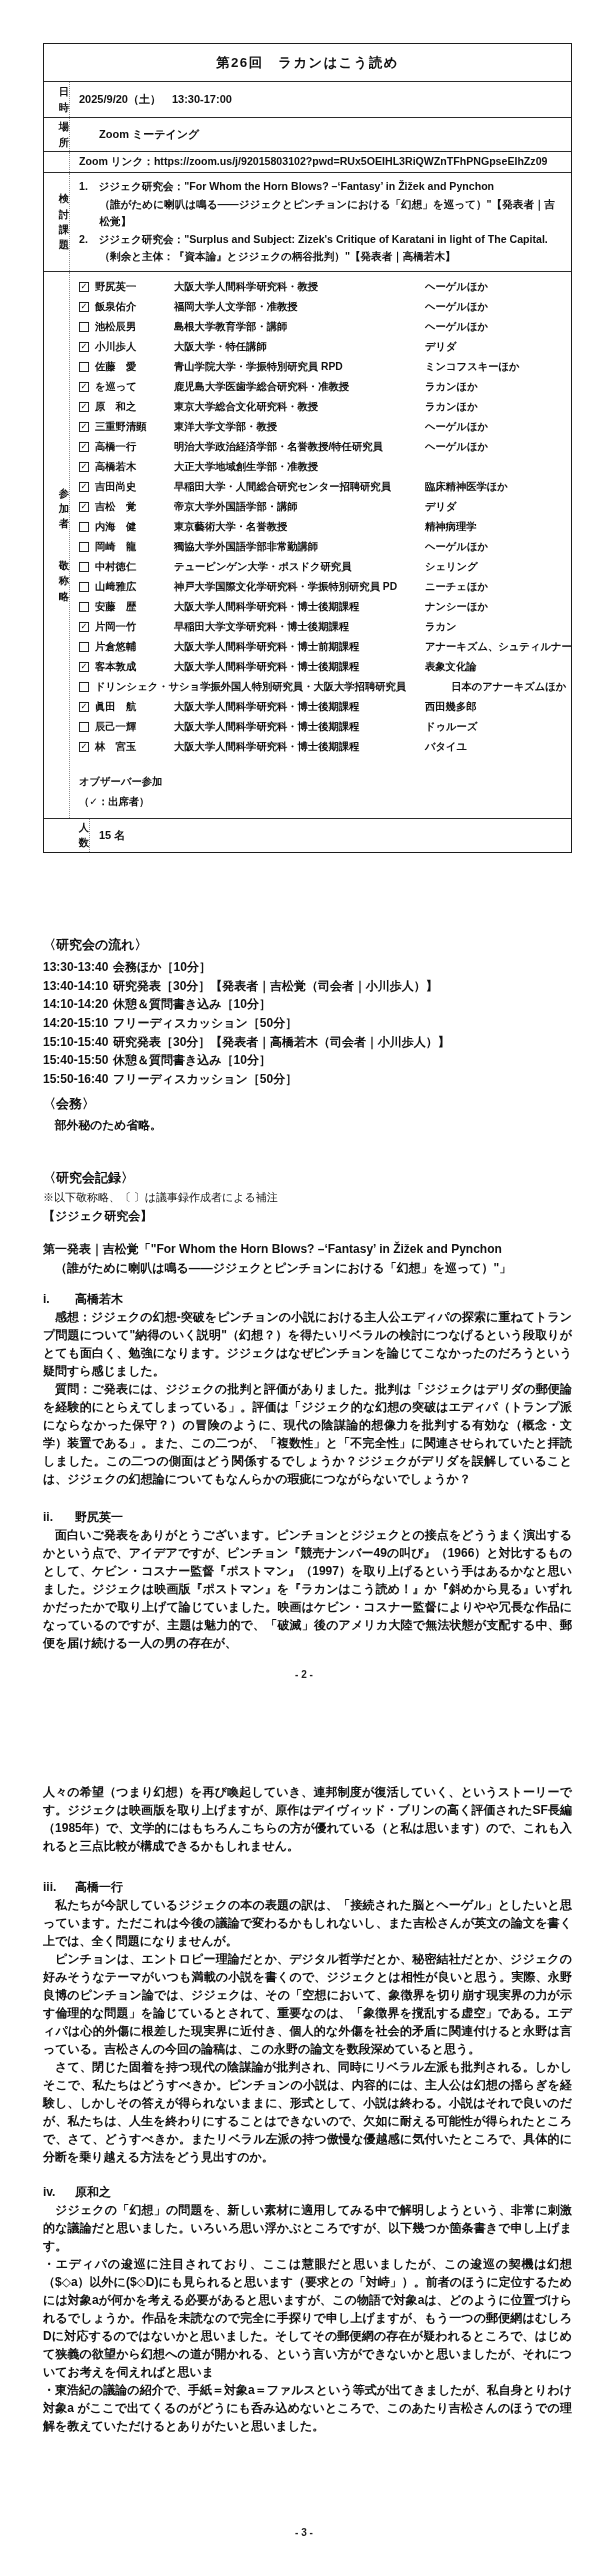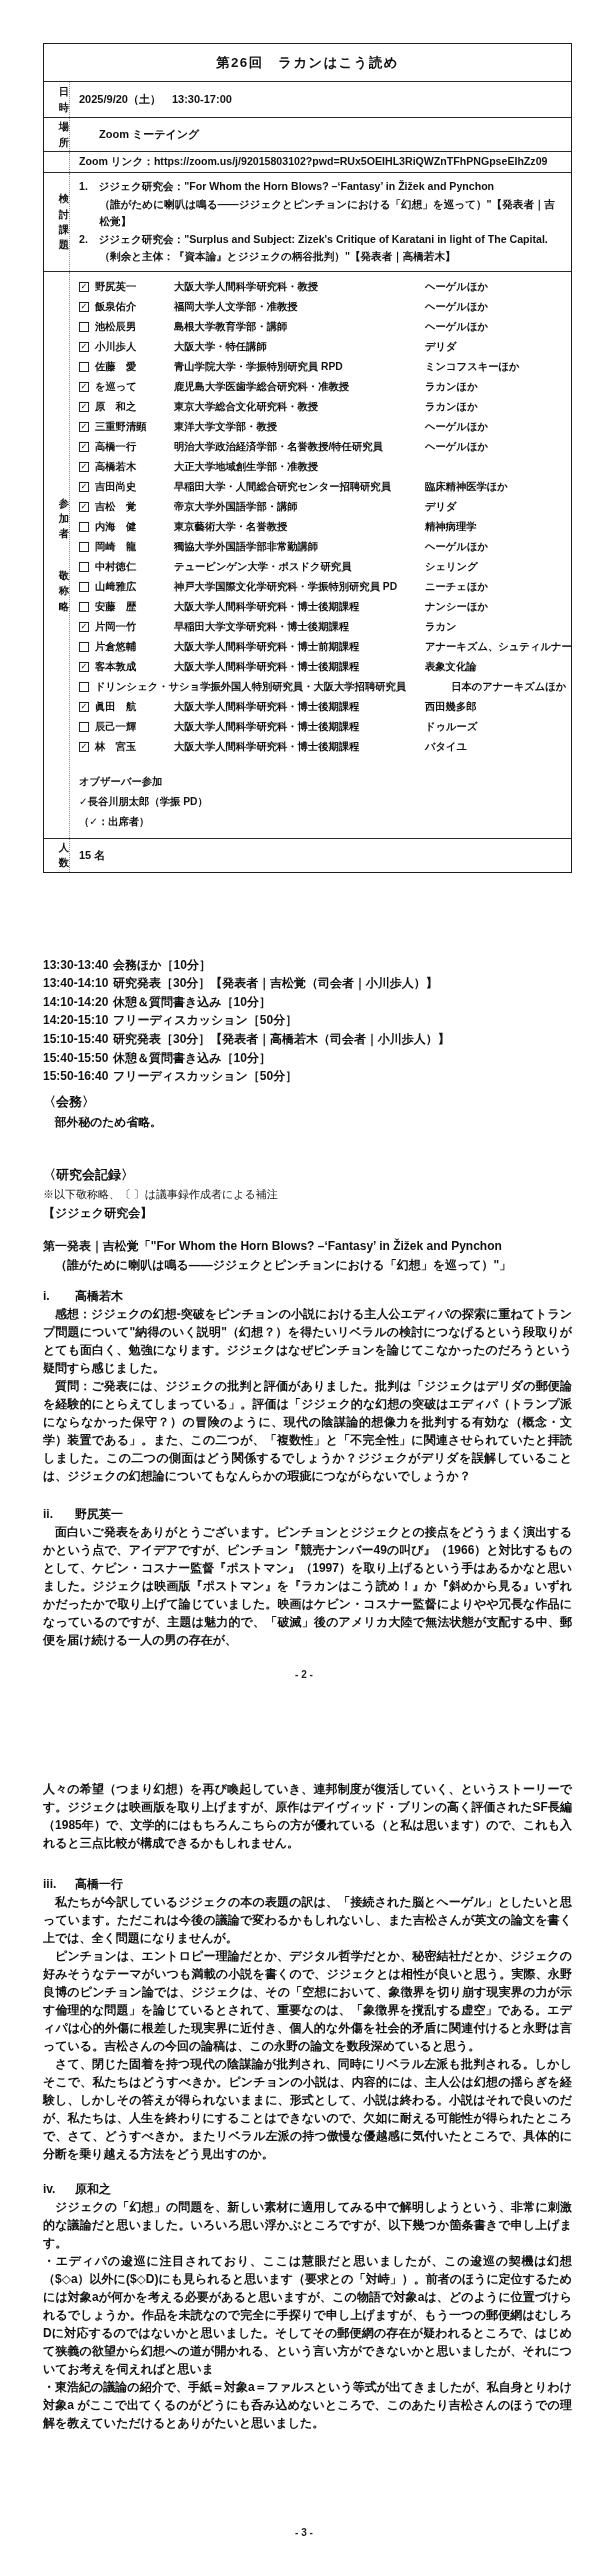--- a/index.html
+++ b/index.html
@@ -26,21 +26,21 @@
     font-size:10.3px; font-weight:600; padding:3px 0;
   }
   .vstack { width:1em; word-break:break-all; line-height:1.5; text-align:center; }
   .t-value { flex:1; padding:0 6px 0 9px; font-size:11px; font-weight:600; display:flex; align-items:center; }
   .r-datetime { height:36px; }
   .r-place { height:34px;gap:20px; }
   .r-link { height:21px; }
   .r-link .t-value { font-size:10.6px; }
   .r-agenda .t-value { display:block; padding:5.3px 6px 5.3px 9px; font-size:10.6px; line-height:17.5px; }
   .agenda-l2 { padding-left:20.5px; }
-  .r-count { height:33px; }
+  .r-count { height:33px;margin-left:20px; }
 
   .p-cell { display:block; padding:4.6px 6px 6px 9px; }
   .p-row { display:flex; align-items:center; height:20px; font-size:10.3px; font-weight:600; white-space:nowrap; }
   .cbx {
     width:10px; height:10px; border:1.1px solid #222; margin-right:6px; flex:none;
     display:flex; align-items:center; justify-content:center;
   }
   .cbx i { font-style:normal; font-size:8.4px; line-height:1; font-weight:700; }
   .p-name { min-width:79px; }
   .p-affil { min-width:251px; }
@@ -314,35 +314,35 @@
             <span class="cbx">
                 <i>✓</i>
               </span>
             <span class="p-name">林　宮玉</span>
             <span class="p-affil">大阪大学人間科学研究科・博士後期課程</span>
             <span class="p-field">バタイユ</span>
           </div>
           </div>
         <div class="obs">
           <div>オブザーバー参加</div>
-          <div>✓長谷川朋太郎（学振 PD）</div>
           <div>（✓：出席者）</div>
         </div>
       </div>
     </div>
 
     <div class="t-row r-count">
       <div class="t-label">
           <span class="vstack">人数</span>
         </div>
       <div class="t-value">15 名</div>
     </div>
   </div>
 
   <div class="sec-flow">
+    <div class="h1">〈研究会の流れ〉</div>
     <div class="sched">
         <div class="sched-row">
         <span class="sched-time">13:30-13:40</span>
         <span class="sched-text">会務ほか［10分］</span>
       </div>
         <div class="sched-row">
         <span class="sched-time">13:40-14:10</span>
         <span class="sched-text">研究発表［30分］【発表者｜吉松覚（司会者｜小川歩人）】</span>
       </div>
         <div class="sched-row">

